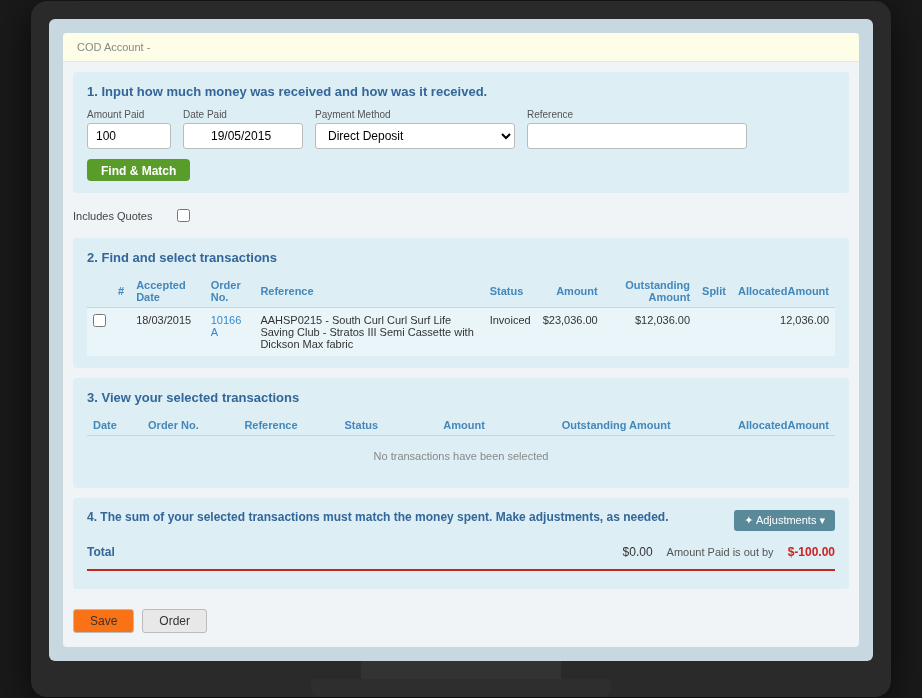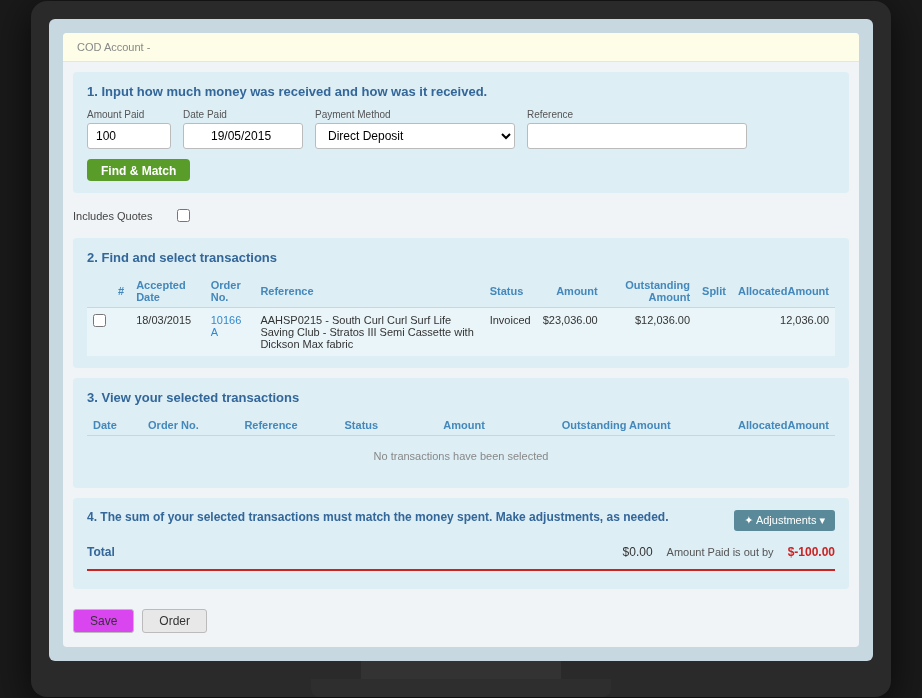--- a/index.html
+++ b/index.html
@@ -258,21 +258,21 @@
     }
 
     
     .bottom-buttons {
       display: flex;
       gap: 8px;
       padding: 10px 10px 14px 10px;
     }
 
     .btn-save {
-      background: #d946ef;
+      background: #f97316;
       border: 1px solid #bbb;
       border-radius: 3px;
       padding: 4px 16px;
       font-size: 12px;
       cursor: pointer;
       color: #333;
     }
 
     .btn-cancel {
       background: #e8e8e8;

